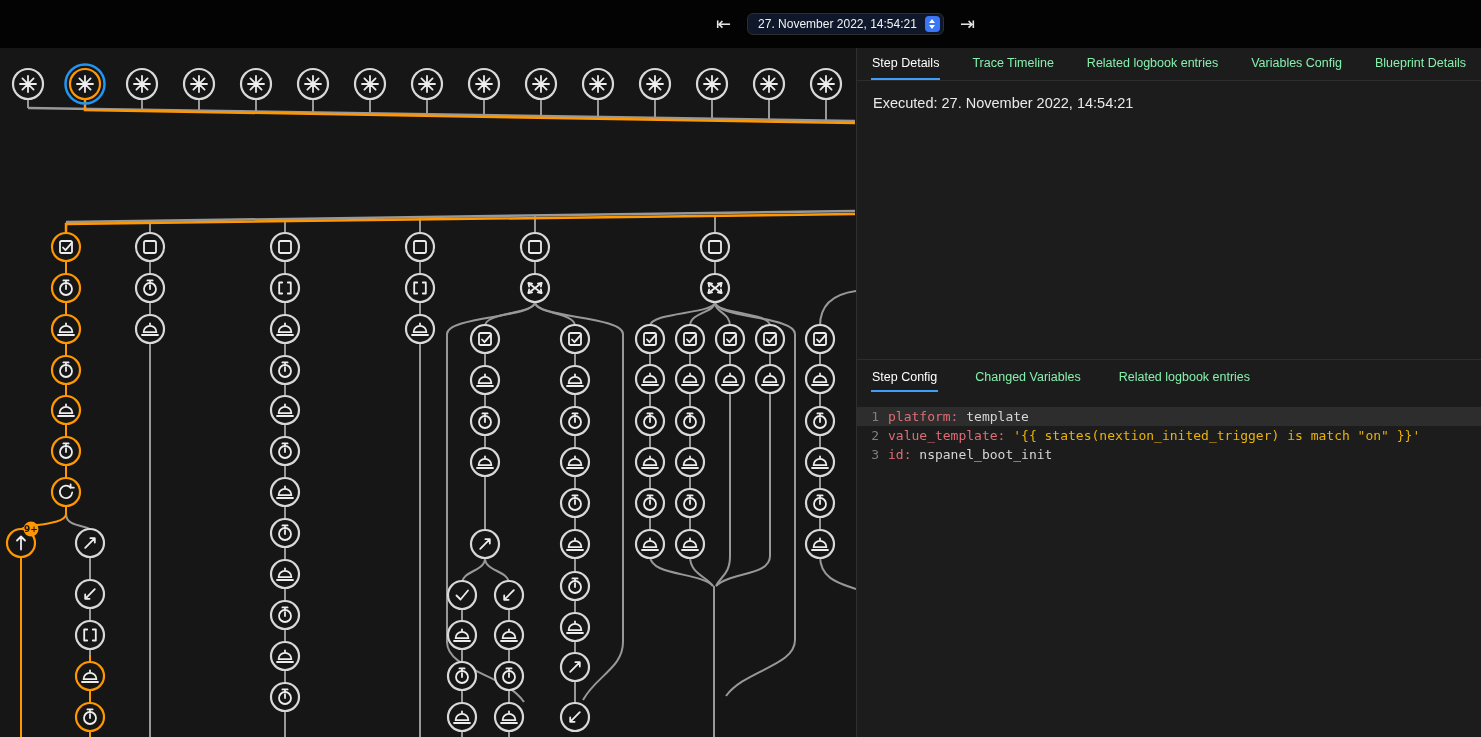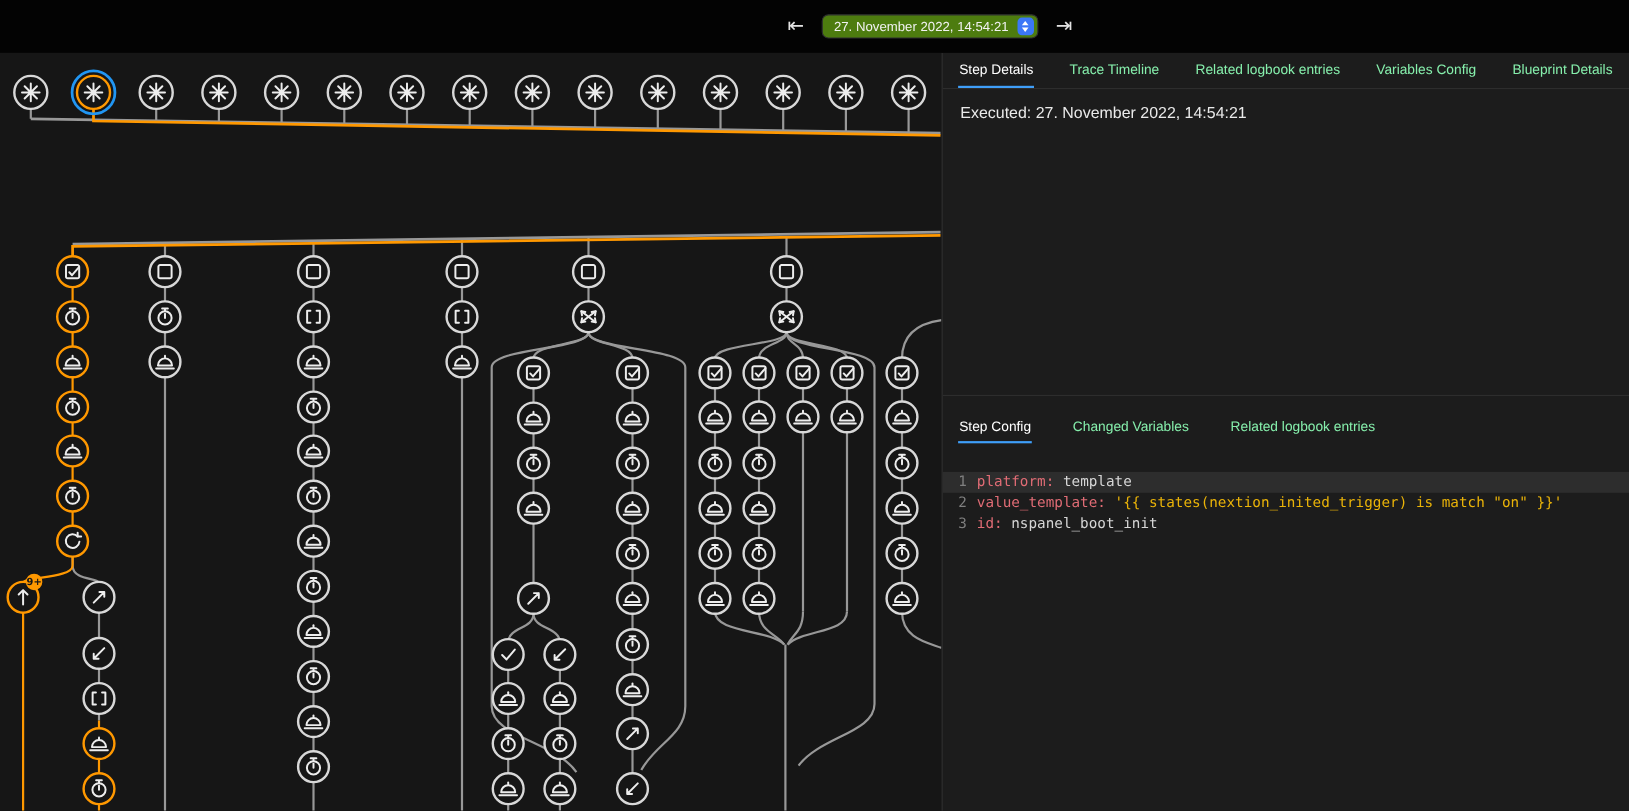--- a/index.html
+++ b/index.html
@@ -4,37 +4,37 @@
 <style>
   html,body { margin:0; padding:0; }
   body {
     width:1481px; height:737px; overflow:hidden; position:relative;
     background:#161616; font-family:"Liberation Sans", sans-serif;
   }
   
   .topbar { position:absolute; left:0; top:0; width:100%; height:48px; background:#030303; z-index:10; }
   .nav-group { position:absolute; left:716px; top:0; height:48px; display:flex; align-items:center; gap:16px; }
   .nav-arrow { color:#e3e3e3; font-size:18px; line-height:1; cursor:pointer; font-family:"DejaVu Sans",sans-serif; }
-  .date-picker { display:flex; align-items:center; gap:8px; background:#4d7c0f; border:1px solid #2e2e30;
+  .date-picker { display:flex; align-items:center; gap:8px; background:#0f172a; border:1px solid #2e2e30;
                  border-radius:6px; height:22px; padding:0 3px 0 10px; cursor:pointer; box-sizing:border-box; }
   .date-picker .value { color:#f2f2f2; font-size:12px; white-space:nowrap; }
   .stepper { width:15px; height:16px; background:#3b77f7; border-radius:4px; display:flex; flex-direction:column;
              align-items:center; justify-content:center; gap:2px; flex:none; }
   .chev-up   { width:0; height:0; border-left:3.5px solid transparent; border-right:3.5px solid transparent; border-bottom:4px solid #fff; }
   .chev-down { width:0; height:0; border-left:3.5px solid transparent; border-right:3.5px solid transparent; border-top:4px solid #fff; }
 
   
   #trace-graph { position:absolute; left:0; top:0; z-index:1; }
 
   
   .panel { position:absolute; left:856px; top:48px; width:625px; height:689px; background:#1c1c1c;
            border-left:1px solid #2f2f2f; box-sizing:border-box; display:flex; flex-direction:column; z-index:5; }
   .tabs { display:flex; align-items:stretch; }
   .tabs-top { height:32px; flex:none; justify-content:space-between; padding:0 14px; border-bottom:1px solid #2d2d2d; }
-  .tabs-bottom { height:28px; flex:none; justify-content:flex-start; gap:36px; padding:15px 14px; border-top:1px solid #2d2d2d; }
+  .tabs-bottom { height:28px; flex:none; justify-content:flex-start; gap:36px; padding:4px 14px; border-top:1px solid #2d2d2d; }
   .tab { display:flex; align-items:center; font-size:12.5px; color:#86efac; cursor:pointer;
          border-bottom:2px solid transparent; padding:0 1px; white-space:nowrap; }
   .tab.active { color:#ffffff; border-bottom-color:#3f9ef8; }
   .executed-wrap { height:278px; flex:none; box-sizing:border-box; padding:14px 16px; font-size:14.5px; color:#eaeaea; }
   .code-area { flex:1; padding-top:11px; font-family:"DejaVu Sans Mono", monospace; font-size:13px; }
   .code-line { display:flex; height:19px; line-height:19px; cursor:text; }
   .code-line.hl { background:#2d2d2d; }
   .ln { width:22px; flex:none; text-align:right; padding-right:9px; color:#7f7f7f; }
   .lc { white-space:pre; }
   .tok-key { color:#e06c75;margin-top:20px; }

